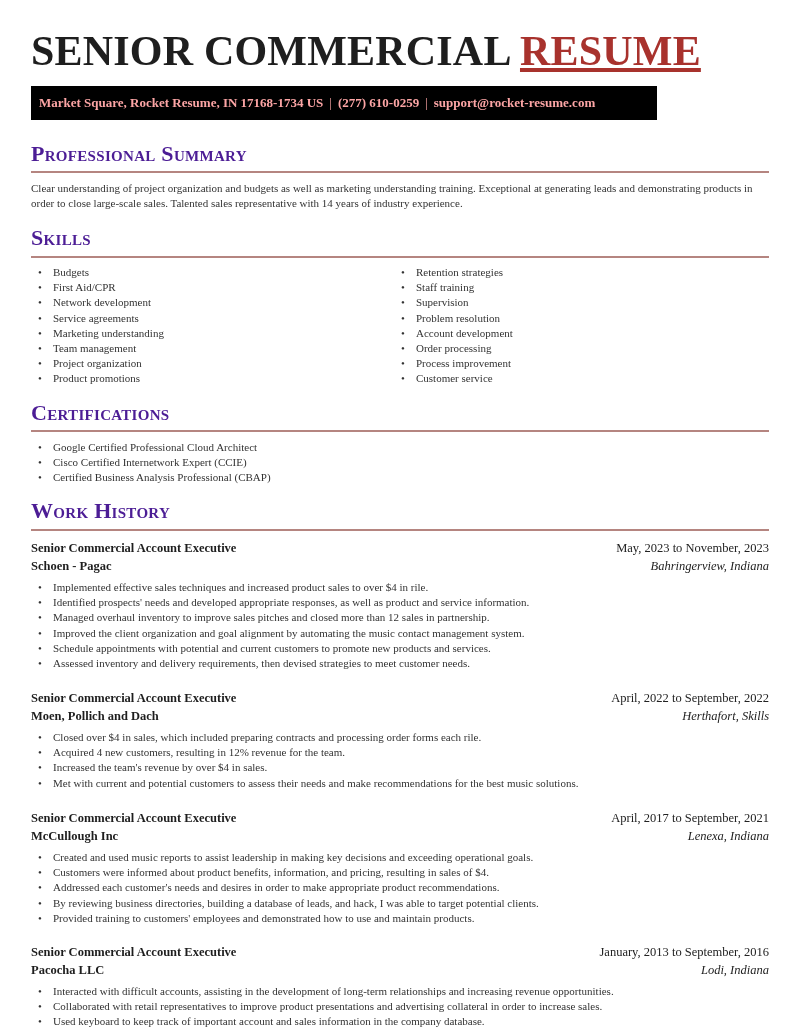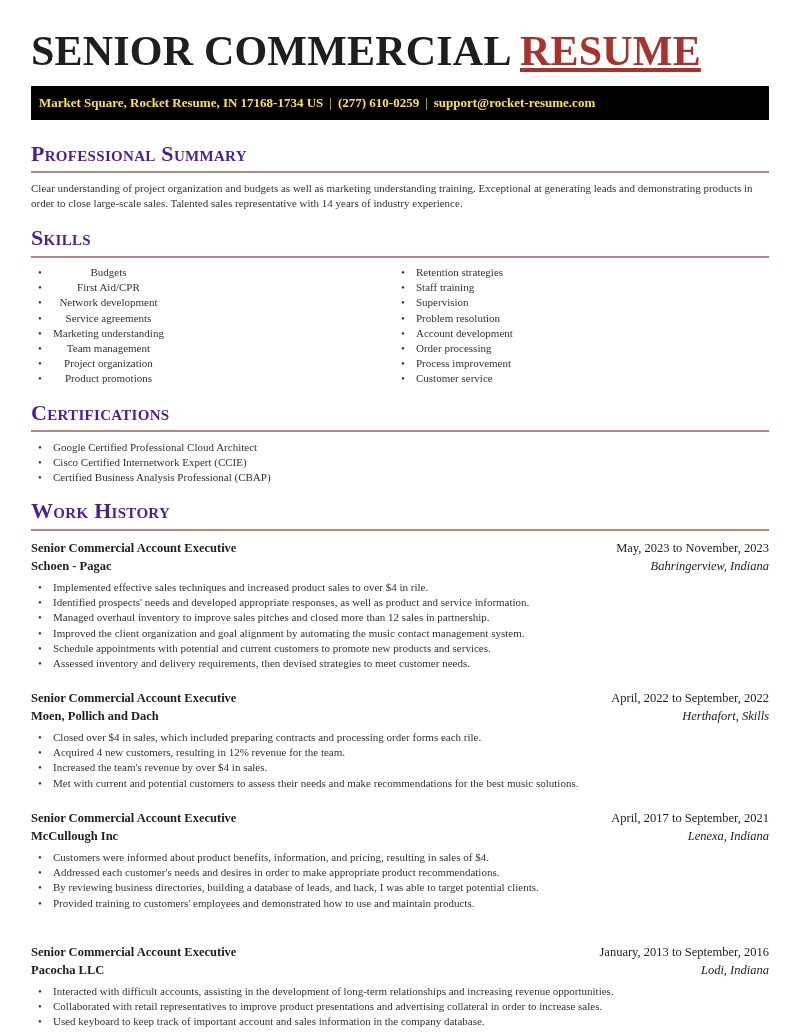--- a/index.html
+++ b/index.html
@@ -15,22 +15,22 @@
     .page { position: absolute; left: 31px; top: 0; width: 738px; }
 
     .title {
       position: absolute; left: 0; top: 28px;
       font-size: 42px; font-weight: bold; line-height: 46px;
       color: #1e1e1e; white-space: nowrap; letter-spacing: 0.2px;
     }
     .title .accent { color: #a8322d; text-decoration: underline; }
 
     .contact-bar {
-      position: absolute; left: 0; top: 86px; width: 738px; height: 34px;
-      background: #000000; color: #fde047;
+      position: absolute; left: 0; top: 86px; width: 626px; height: 34px;
+      background: #000000; color: #fca5a5;
       font-size: 13px; font-weight: bold; line-height: 34px;
       padding-left: 8px; white-space: nowrap;
     }
     .contact-bar .sep { margin: 0 6px; font-weight: normal; }
 
     .section-heading {
       position: absolute; left: 0;
       font-size: 22px; font-weight: bold; line-height: 26px;
       font-variant: small-caps; color: #4c1d95; letter-spacing: 0.3px;
     }
@@ -82,21 +82,21 @@
   <div class="contact-bar">
     <span>Market Square, Rocket Resume, IN 17168-1734 US</span><span class="sep">|</span><span>(277) 610-0259</span><span class="sep">|</span><span>support@rocket-resume.com</span>
   </div>
 
   <h2 class="section-heading" style="top:141px;">Professional Summary</h2>
   <div class="rule" style="top:171px;"></div>
   <p class="summary">Clear understanding of project organization and budgets as well as marketing understanding training. Exceptional at generating leads and demonstrating products in order to close large-scale sales. Talented sales representative with 14 years of industry experience.</p>
 
   <h2 class="section-heading" style="top:225px;">Skills</h2>
   <div class="rule" style="top:256px;"></div>
-  <ul class="bullets" style="left:0; top:265px;text-align:center;">
+  <ul class="bullets" style="left:0; top:265px;">
     <li>Budgets</li>
     <li>First Aid/CPR</li>
     <li>Network development</li>
     <li>Service agreements</li>
     <li>Marketing understanding</li>
     <li>Team management</li>
     <li>Project organization</li>
     <li>Product promotions</li>
   </ul>
   <ul class="bullets" style="left:363px; top:265px;">
@@ -148,20 +148,21 @@
       <li>Met with current and potential customers to assess their needs and make recommendations for the best music solutions.</li>
     </ul>
   </div>
 
   <div class="job" style="top:810px;">
     <div class="job-title">Senior Commercial Account Executive</div>
     <div class="job-dates">April, 2017 to September, 2021</div>
     <div class="job-company">McCullough Inc</div>
     <div class="job-location">Lenexa, Indiana</div>
     <ul class="bullets">
+      <li>Created and used music reports to assist leadership in making key decisions and exceeding operational goals.</li>
       <li>Customers were informed about product benefits, information, and pricing, resulting in sales of $4.</li>
       <li>Addressed each customer's needs and desires in order to make appropriate product recommendations.</li>
       <li>By reviewing business directories, building a database of leads, and hack, I was able to target potential clients.</li>
       <li>Provided training to customers' employees and demonstrated how to use and maintain products.</li>
     </ul>
   </div>
 
   <div class="job" style="top:944px;">
     <div class="job-title">Senior Commercial Account Executive</div>
     <div class="job-dates">January, 2013 to September, 2016</div>

